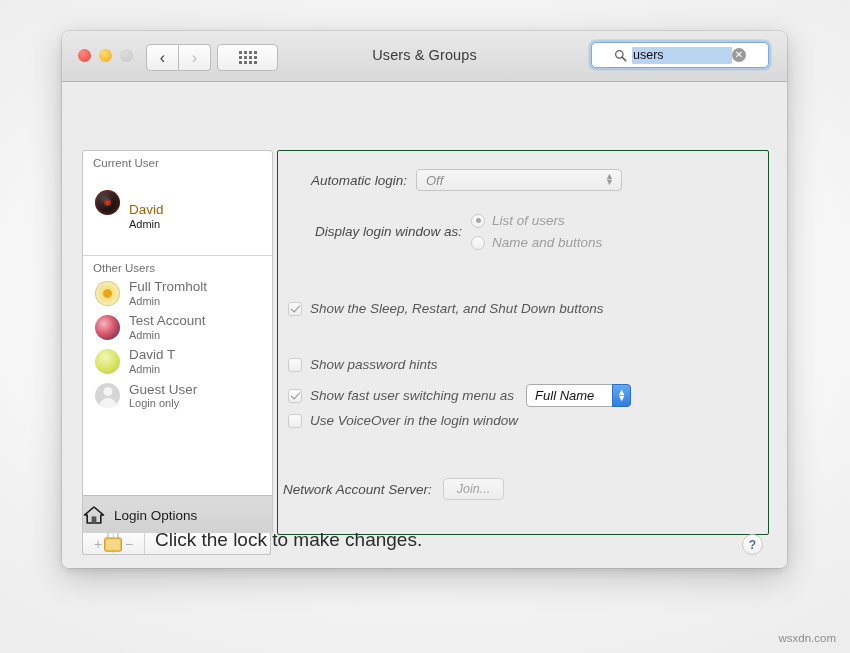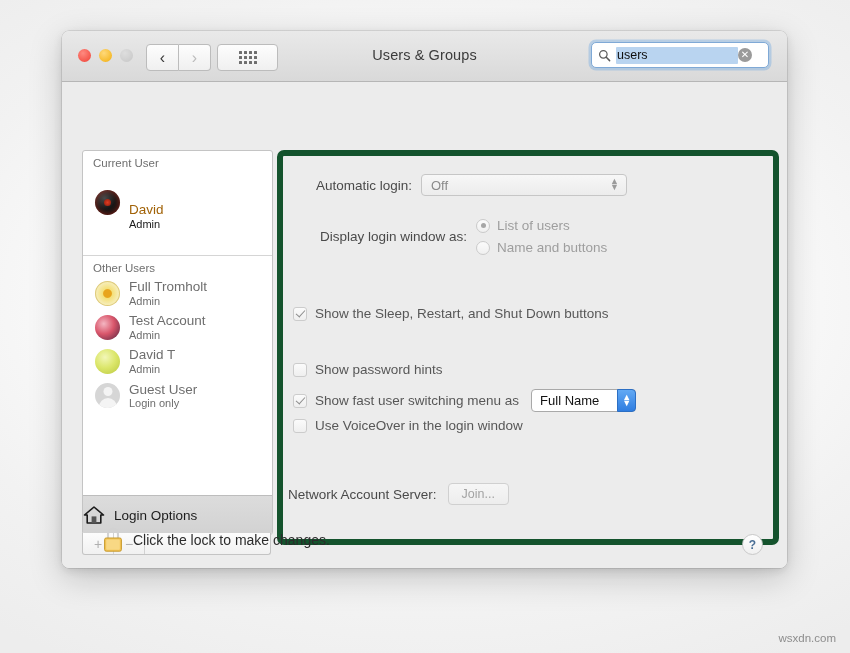--- a/index.html
+++ b/index.html
@@ -113,21 +113,21 @@
     right: 18px;
     top: 11px;
     width: 178px;
     height: 26px;
     border-radius: 5px;
     background: #ffffff;
     border: 1px solid #7fa9d6;
     box-shadow: 0 0 0 2.5px rgba(115,170,225,0.40);
     display: flex;
     align-items: center;
-    padding: 0 6px;
+    padding: 0 22px;
     box-sizing: border-box;
   }
   #searchwrap .mag {
     width: 13px; height: 13px;
     flex: 0 0 auto;
     margin-right: 5px;
   }
   #searchtext {
     flex: 1 1 auto;
     font-size: 12.5px;
@@ -248,22 +248,23 @@
   }
 
   
   #pane {
     position: absolute;
     left: 215px;
     top: 68px;
     width: 490px;
     height: 383px;
     background: #ececec;
-    border: 6px solid #14532d;
-    border-radius: 7px;
+    border: 1px solid #14532d;
+    border-radius: 2px;
+    font-style: italic;
   }
 
   .row { position: absolute; display: flex; align-items: center; }
 
   .field-label { font-size: 13.5px; color: #4a4a4a; }
 
   
   .popup-disabled {
     width: 206px;
     height: 22px;
@@ -385,23 +386,23 @@
   
   #lockrow {
     position: absolute;
     left: 38px;
     top: 444px;
     display: flex;
     align-items: center;
   }
   #lockicon { width: 26px; height: 28px; flex: 0 0 auto; }
   #locktext {
-    font-size: 14px;
+    font-size: 19px;
     color: #2b2b2b;
-    margin-left: 7px;
+    margin-left: 29px;
   }
   #helpbtn {
     position: absolute;
     right: 24px;
     top: 452px;
     width: 19px;
     height: 19px;
     border-radius: 50%;
     background: linear-gradient(#ffffff, #f0f0f0);
     border: 1px solid #c9c9c9;

